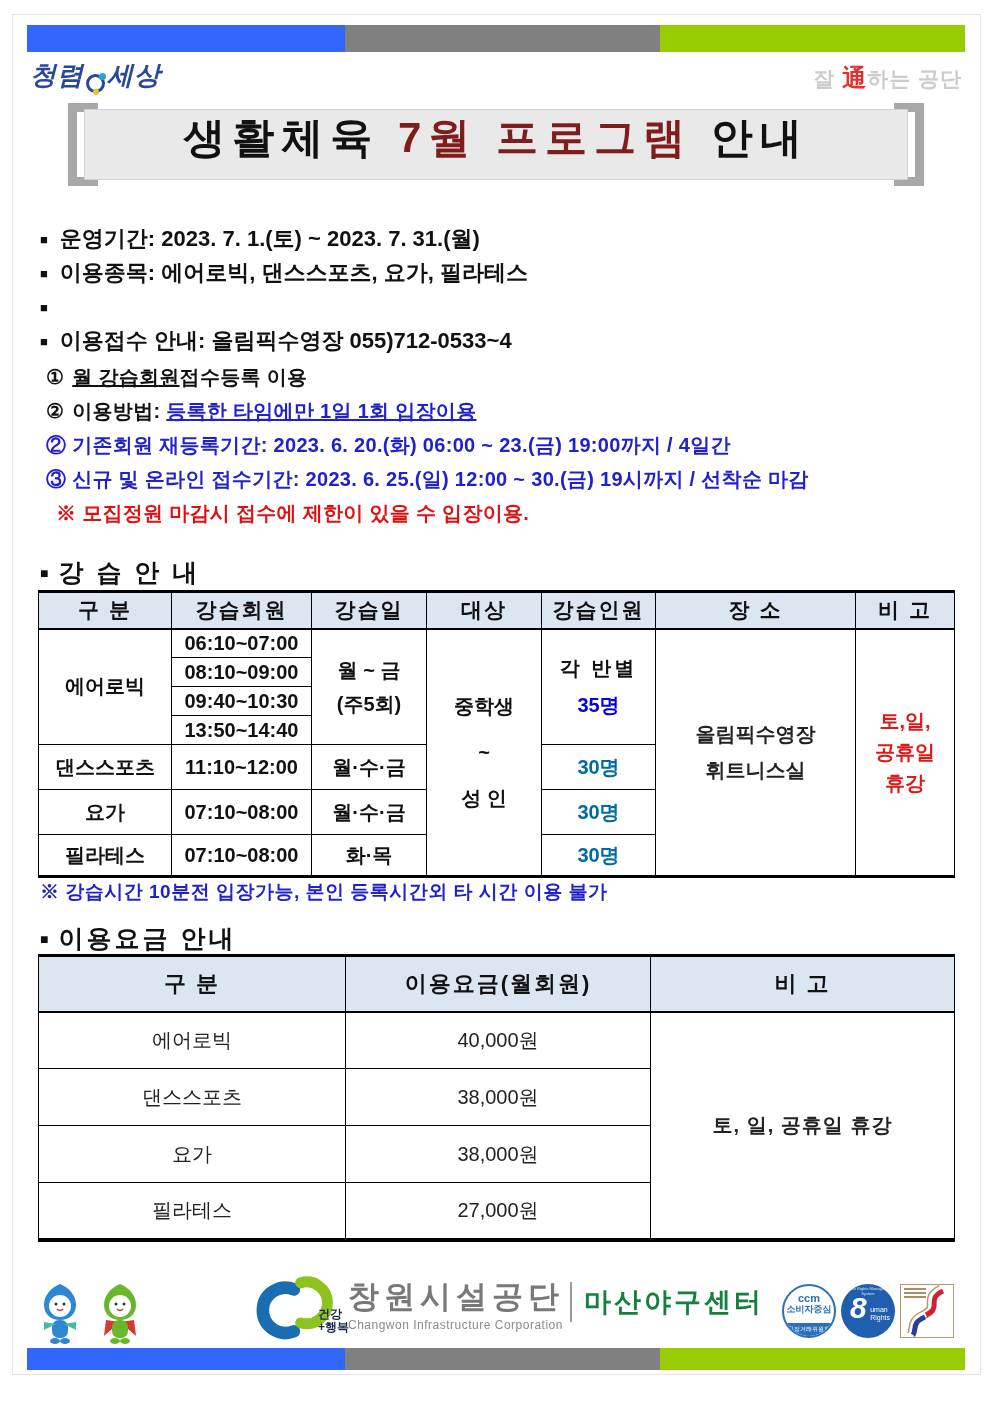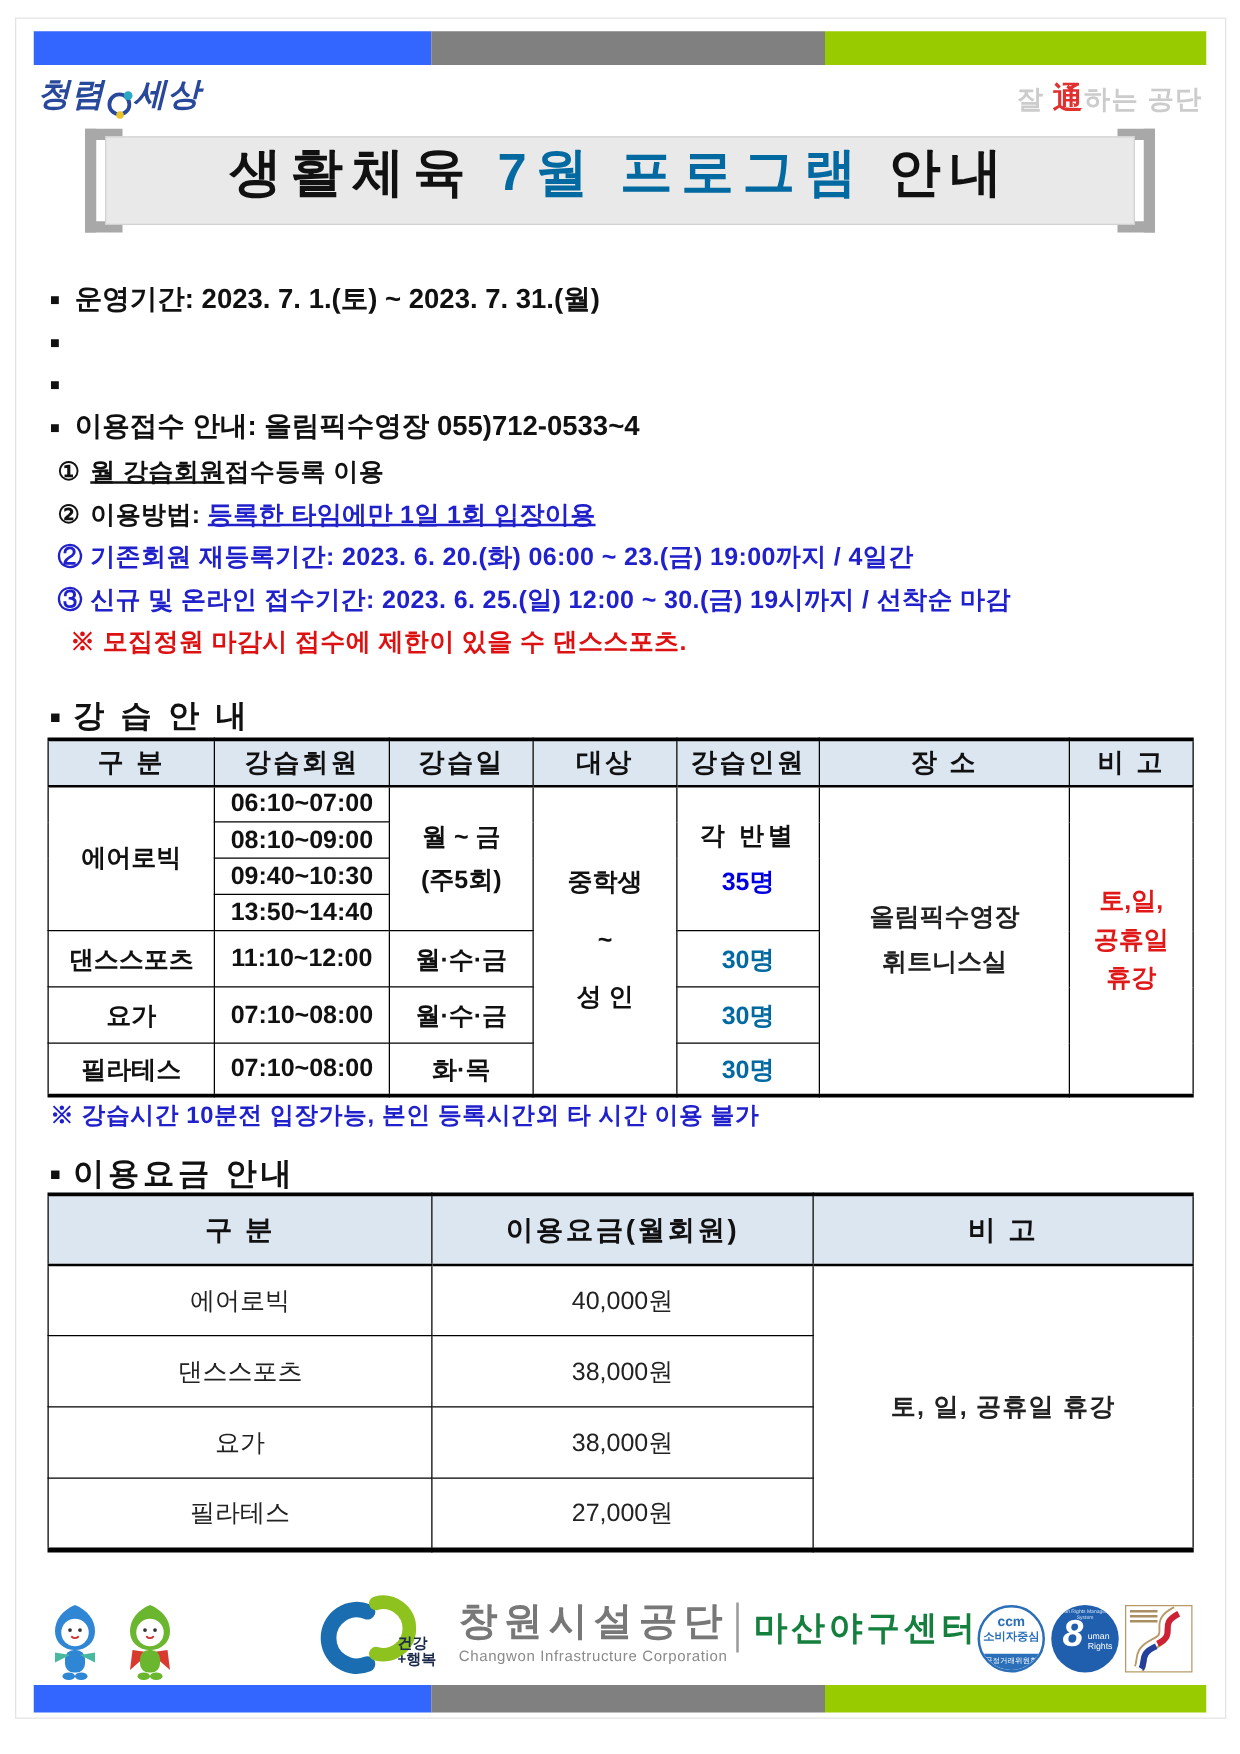--- a/index.html
+++ b/index.html
@@ -23,21 +23,21 @@
   .slogan { position:absolute; right:30px; top:62px; font-size:21px; font-weight:bold; color:#cccccc; letter-spacing:1px; }
   .slogan .hanja { color:#e03030; font-size:24px; }
 
   
   .titlebox { position:absolute; left:68px; top:103px; width:856px; height:83px; }
   .bracket { position:absolute; top:0; bottom:0; width:30px; }
   .bracket.l { left:0; border-left:9px solid #a8a8a8; border-top:9px solid #a8a8a8; border-bottom:9px solid #a8a8a8; }
   .bracket.r { right:0; border-right:9px solid #a8a8a8; border-top:9px solid #a8a8a8; border-bottom:9px solid #a8a8a8; }
   .titleinner { position:absolute; left:16px; right:16px; top:6px; bottom:6px; background:#e9e9e9; border:1px solid #d2d2d2; display:flex; align-items:flex-start; justify-content:center; }
   .titleinner span { font-size:42px; font-weight:bold; letter-spacing:7px; white-space:pre; }
-  .title-accent { color:#0369a1; }
+  .title-accent { color:#7f1d1d; }
 
   
   .bullets { position:absolute; left:40px; top:222px; }
   .bullets .li { display:flex; align-items:center; height:34px; font-size:22px; font-weight:bold; }
   .bullets .sq { font-size:13px; margin-right:12px; color:#111; }
 
   
   .notices { position:absolute; left:46px; top:360px; }
   .notices .ln { height:34px; display:flex; align-items:center; font-size:20px; font-weight:bold; letter-spacing:0.3px; }
   .num { margin-right:8px; }
@@ -76,21 +76,21 @@
   .fee-table { position:absolute; left:38px; top:954px; width:916px; border-top:3px solid #000; border-bottom:4px solid #000; }
   .fee-table th, .fee-table td { border:1px solid #000; text-align:center; vertical-align:middle; }
   .fee-table th { background:#dce6f1; font-size:22px; font-weight:bold; height:56px; letter-spacing:2px; border-bottom:2px solid #000; }
   .fee-table td { height:57px; font-size:20px; color:#222; }
   .fee-remark { color:#e01818; font-weight:bold; font-size:22px; letter-spacing:1px; }
 
   
   .mascots { position:absolute; left:32px; top:1280px; }
   .ci-logo { position:absolute; left:256px; top:1276px; width:86px; height:72px; }
   .ci-health { position:absolute; left:318px; top:1308px; font-size:12px; font-weight:bold; color:#1a2a4a; line-height:1.1; text-align:left; }
-  .orgline { position:absolute; left:348px; top:1280px; display:flex; align-items:flex-start;margin-left:19px; }
+  .orgline { position:absolute; left:348px; top:1280px; display:flex; align-items:flex-start; }
   .org-name { font-size:31px; font-weight:bold; color:#787878; letter-spacing:5px; line-height:1.1; }
   .org-en { font-size:12px; color:#8a8a8a; margin-top:4px; letter-spacing:0.5px; }
   .org-divider { width:2px; height:40px; background:#9a9a9a; margin:2px 12px 0 6px; }
   .center-name { font-size:27px; font-weight:bold; color:#15803d; letter-spacing:3px; margin-top:4px; }
   .badges { position:absolute; left:782px; top:1284px; display:flex; gap:5px; align-items:center; }
   .badge { width:54px; height:54px; }
   .badge-ccm { border-radius:50%; border:2px solid #2a6fb8; background:#fff; position:relative; overflow:hidden; text-align:center; }
   .badge-ccm .ccm { font-size:11px; font-weight:bold; color:#2a6fb8; margin-top:7px; line-height:1; }
   .badge-ccm .main { font-size:9px; font-weight:bold; color:#2a6fb8; line-height:1.2; }
   .badge-ccm .band { position:absolute; left:0; right:0; bottom:0; height:13px; background:#2a6fb8; color:#fff; font-size:6px; line-height:13px; }
@@ -135,20 +135,21 @@
   </div>
 </div>
 
 <div class="bullets">
   <div class="li">
       <span class="sq">■</span>
       <span>운영기간: 2023. 7. 1.(토) ~ 2023. 7. 31.(월)</span>
     </div>
   <div class="li">
       <span class="sq">■</span>
+      <span>이용종목: 에어로빅, 댄스스포츠, 요가, 필라테스</span>
     </div>
   <div class="li">
       <span class="sq">■</span>
     </div>
   <div class="li">
       <span class="sq">■</span>
       <span>이용접수 안내: 올림픽수영장 055)712-0533~4</span>
     </div>
 </div>
 
@@ -158,21 +159,21 @@
     <span class="ul-black">월 강습회원</span>
     <span> 접수등록 이용</span>
   </div>
   <div class="ln">
     <span class="num">②</span>
     <span>이용방법: </span>&nbsp;
     <span class="link-blue">등록한 타임에만 1일 1회 입장이용</span>
   </div>
   <div class="ln txt-blue">② 기존회원 재등록기간: 2023. 6. 20.(화) 06:00 ~ 23.(금) 19:00까지 / 4일간</div>
   <div class="ln txt-blue">③ 신규 및 온라인 접수기간: 2023. 6. 25.(일) 12:00 ~ 30.(금) 19시까지 / 선착순 마감</div>
-  <div class="ln txt-red red">※ 모집정원 마감시 접수에 제한이 있을 수 댄스스포츠.</div>
+  <div class="ln txt-red red">※ 모집정원 마감시 접수에 제한이 있을 수 입장이용.</div>
 </div>
 
 <div class="sect lesson">
   <span class="sq">■</span>
   <span>강 습 안 내</span>
 </div>
 
 <table class="lesson-table">
   <colgroup>
     <col style="width:133px">

